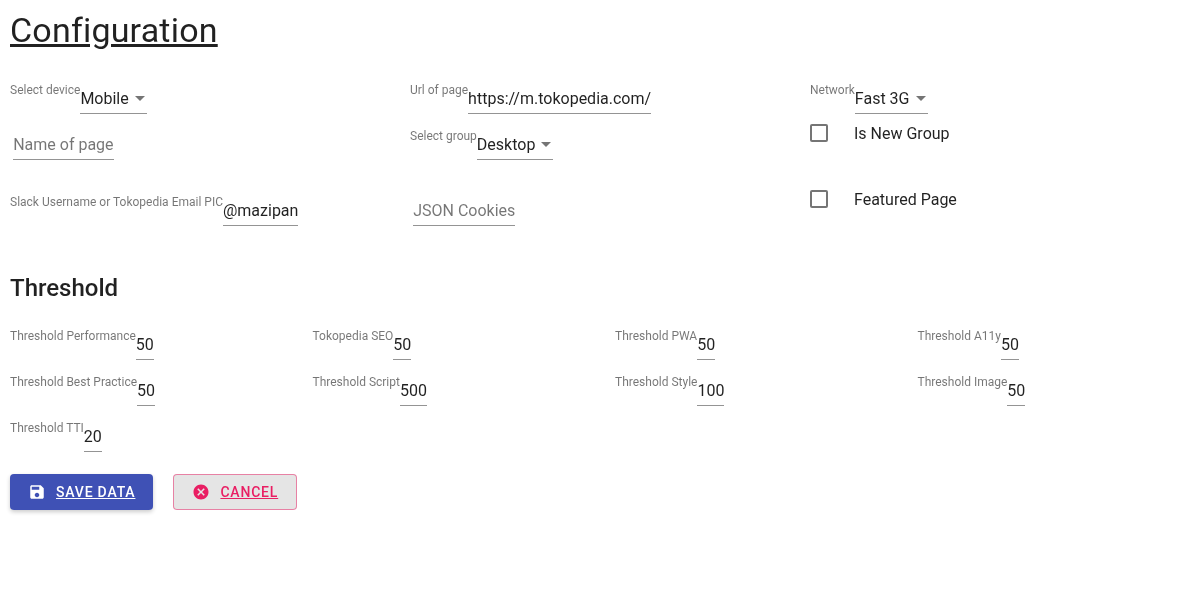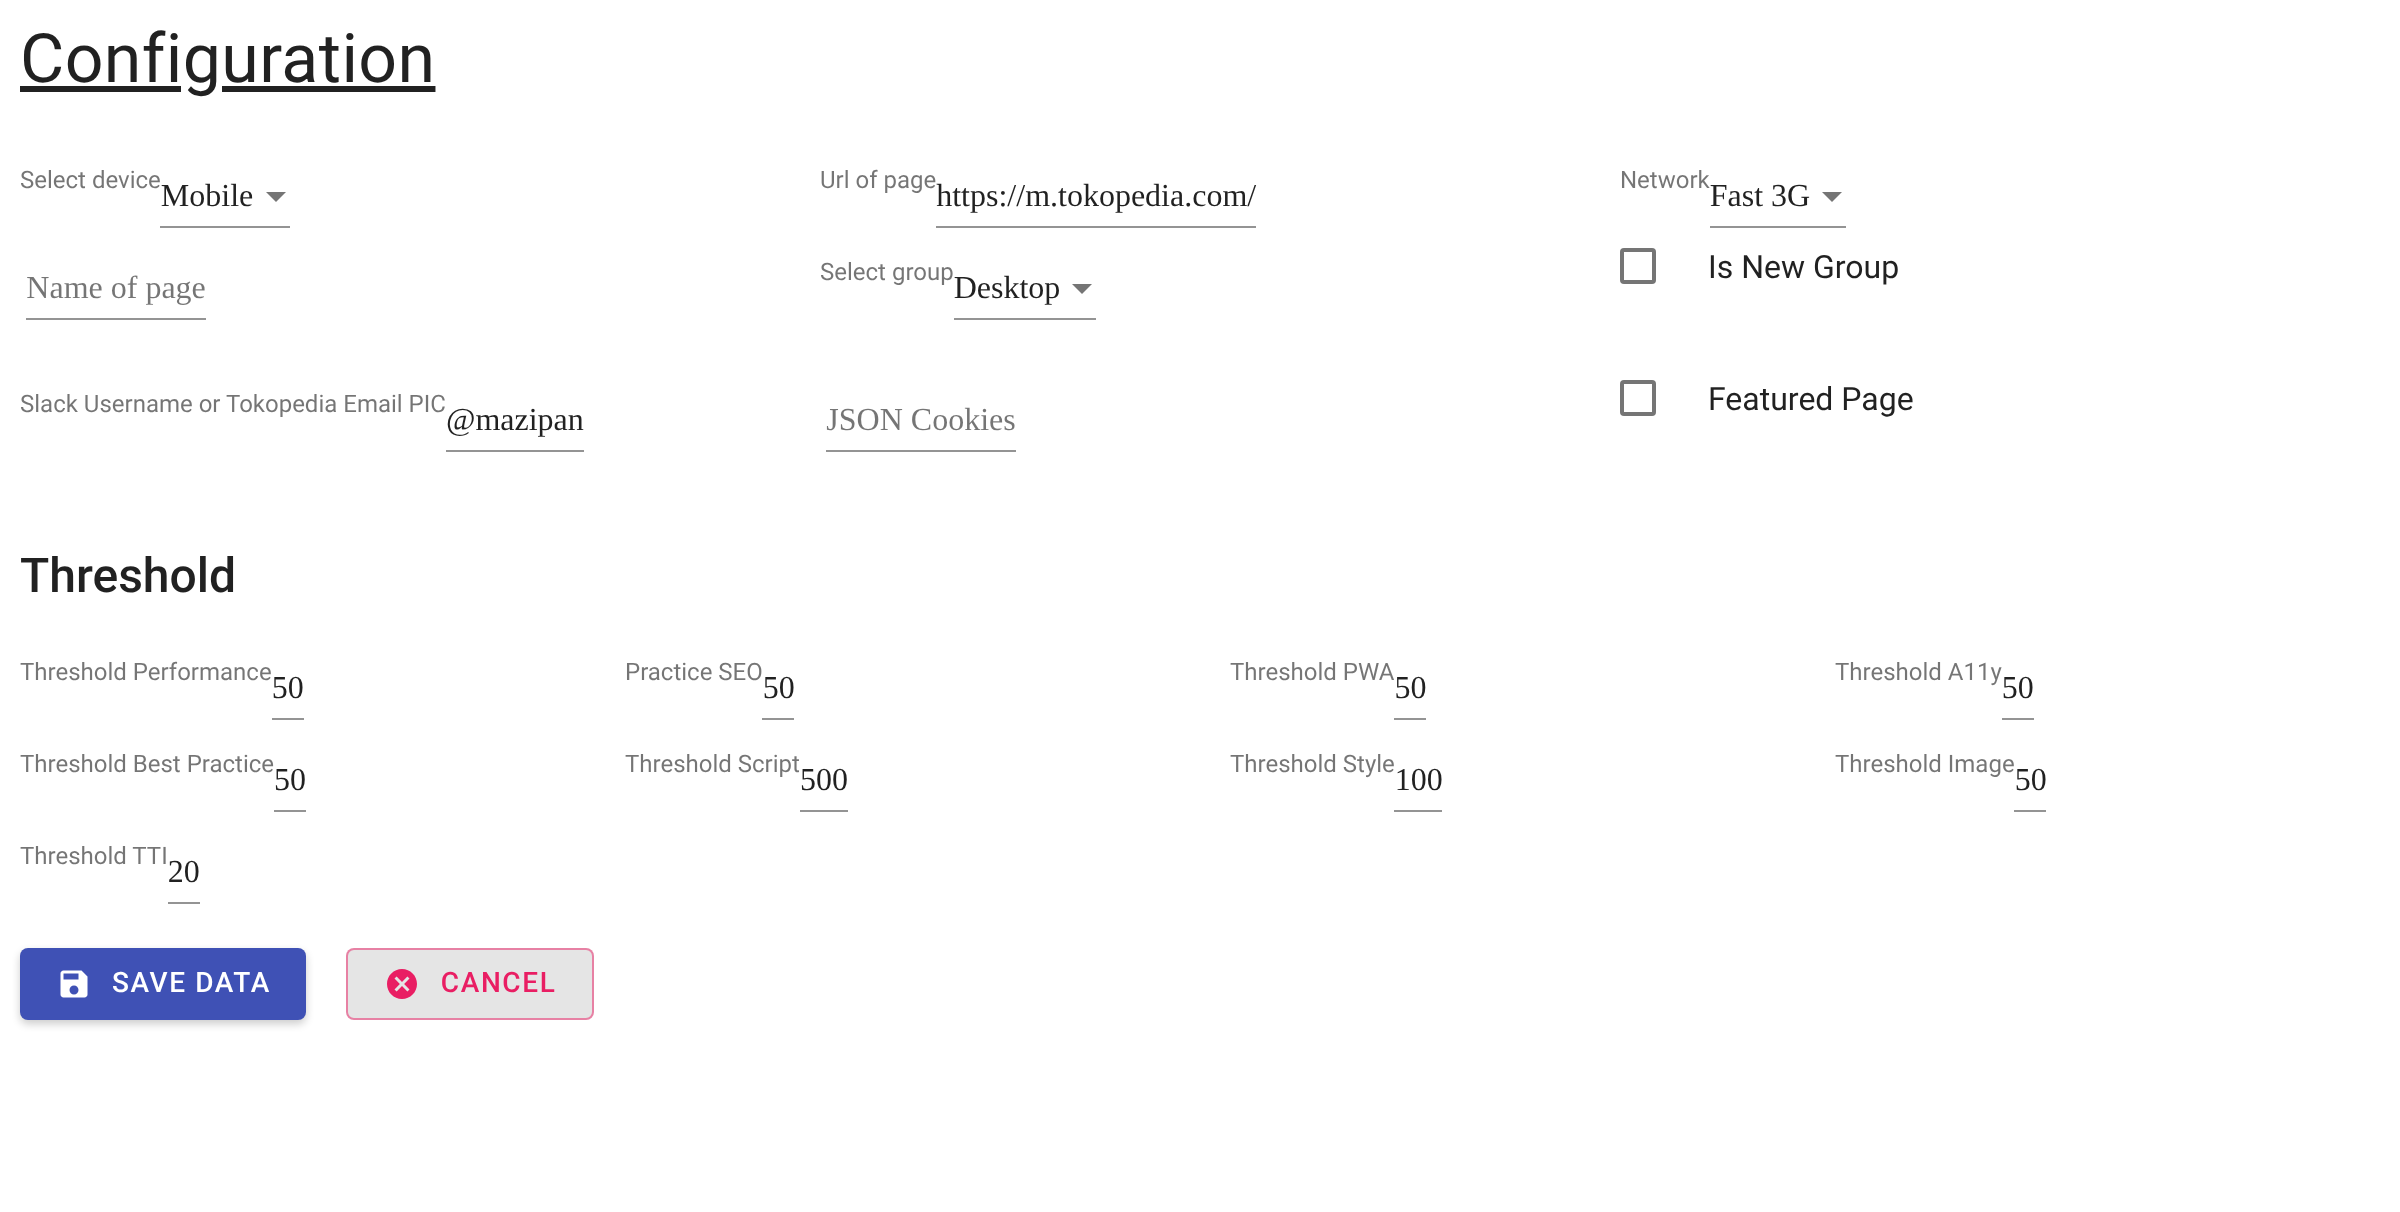--- a/index.html
+++ b/index.html
@@ -60,21 +60,20 @@
     font-size: 12px;
     color: var(--text-secondary);
     margin-bottom: 6px;
     line-height: 1;
   }
   .field .input-wrap {
     border-bottom: 1px solid var(--border);
     display: flex;
     align-items: center;
     height: 30px;
-    font-family: Liberation Serif, serif;
   }
   .field .value {
     flex: 1;
     font-size: 16px;
     color: var(--text-primary);
   }
   .field .placeholder {
     flex: 1;
     font-size: 16px;
     color: var(--text-secondary);
@@ -116,20 +115,21 @@
     align-items: center;
     gap: 10px;
     font-size: 14px;
     font-weight: 500;
     letter-spacing: 0.8px;
     padding: 10px 18px;
     height: 36px;
     border-radius: 4px;
     cursor: pointer;
     text-transform: uppercase;
+    text-decoration: underline;
   }
   .btn-primary {
     background: var(--primary);
     color: #fff;
     border: none;
     box-shadow: 0 2px 4px rgba(0,0,0,0.2);
   }
   .btn-outline {
     background: #e5e5e5;
     color: var(--accent);
@@ -217,21 +217,21 @@
 <h2 class="section-title">Threshold</h2>
 
 <div class="row4">
   <div class="field">
     <span class="label">Threshold Performance</span>
     <div class="input-wrap">
         <span class="value">50</span>
       </div>
   </div>
   <div class="field">
-    <span class="label">Practice SEO</span>
+    <span class="label">Tokopedia SEO</span>
     <div class="input-wrap">
         <span class="value">50</span>
       </div>
   </div>
   <div class="field">
     <span class="label">Threshold PWA</span>
     <div class="input-wrap">
         <span class="value">50</span>
       </div>
   </div>

